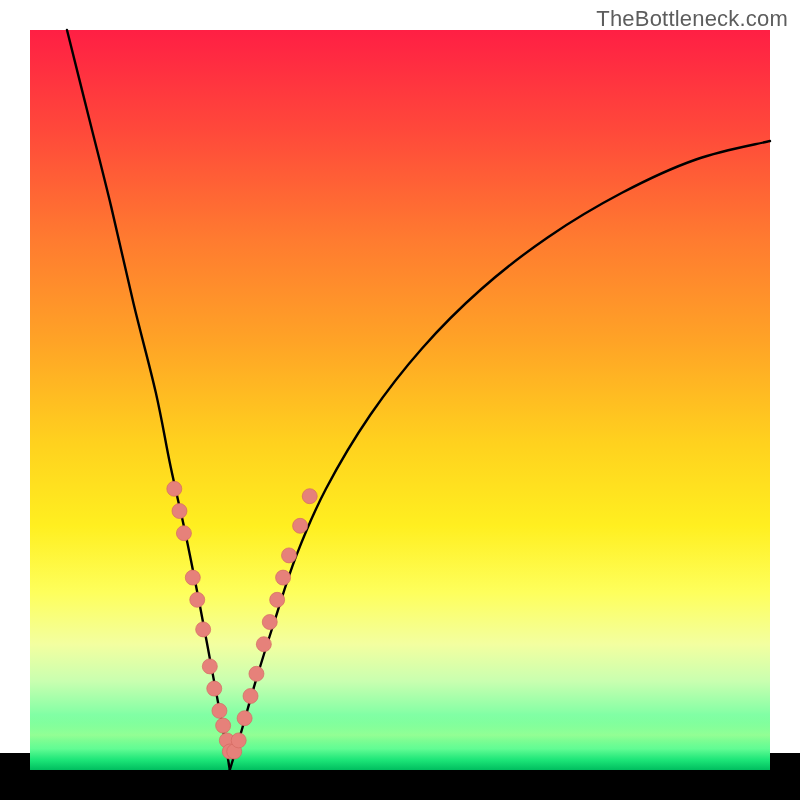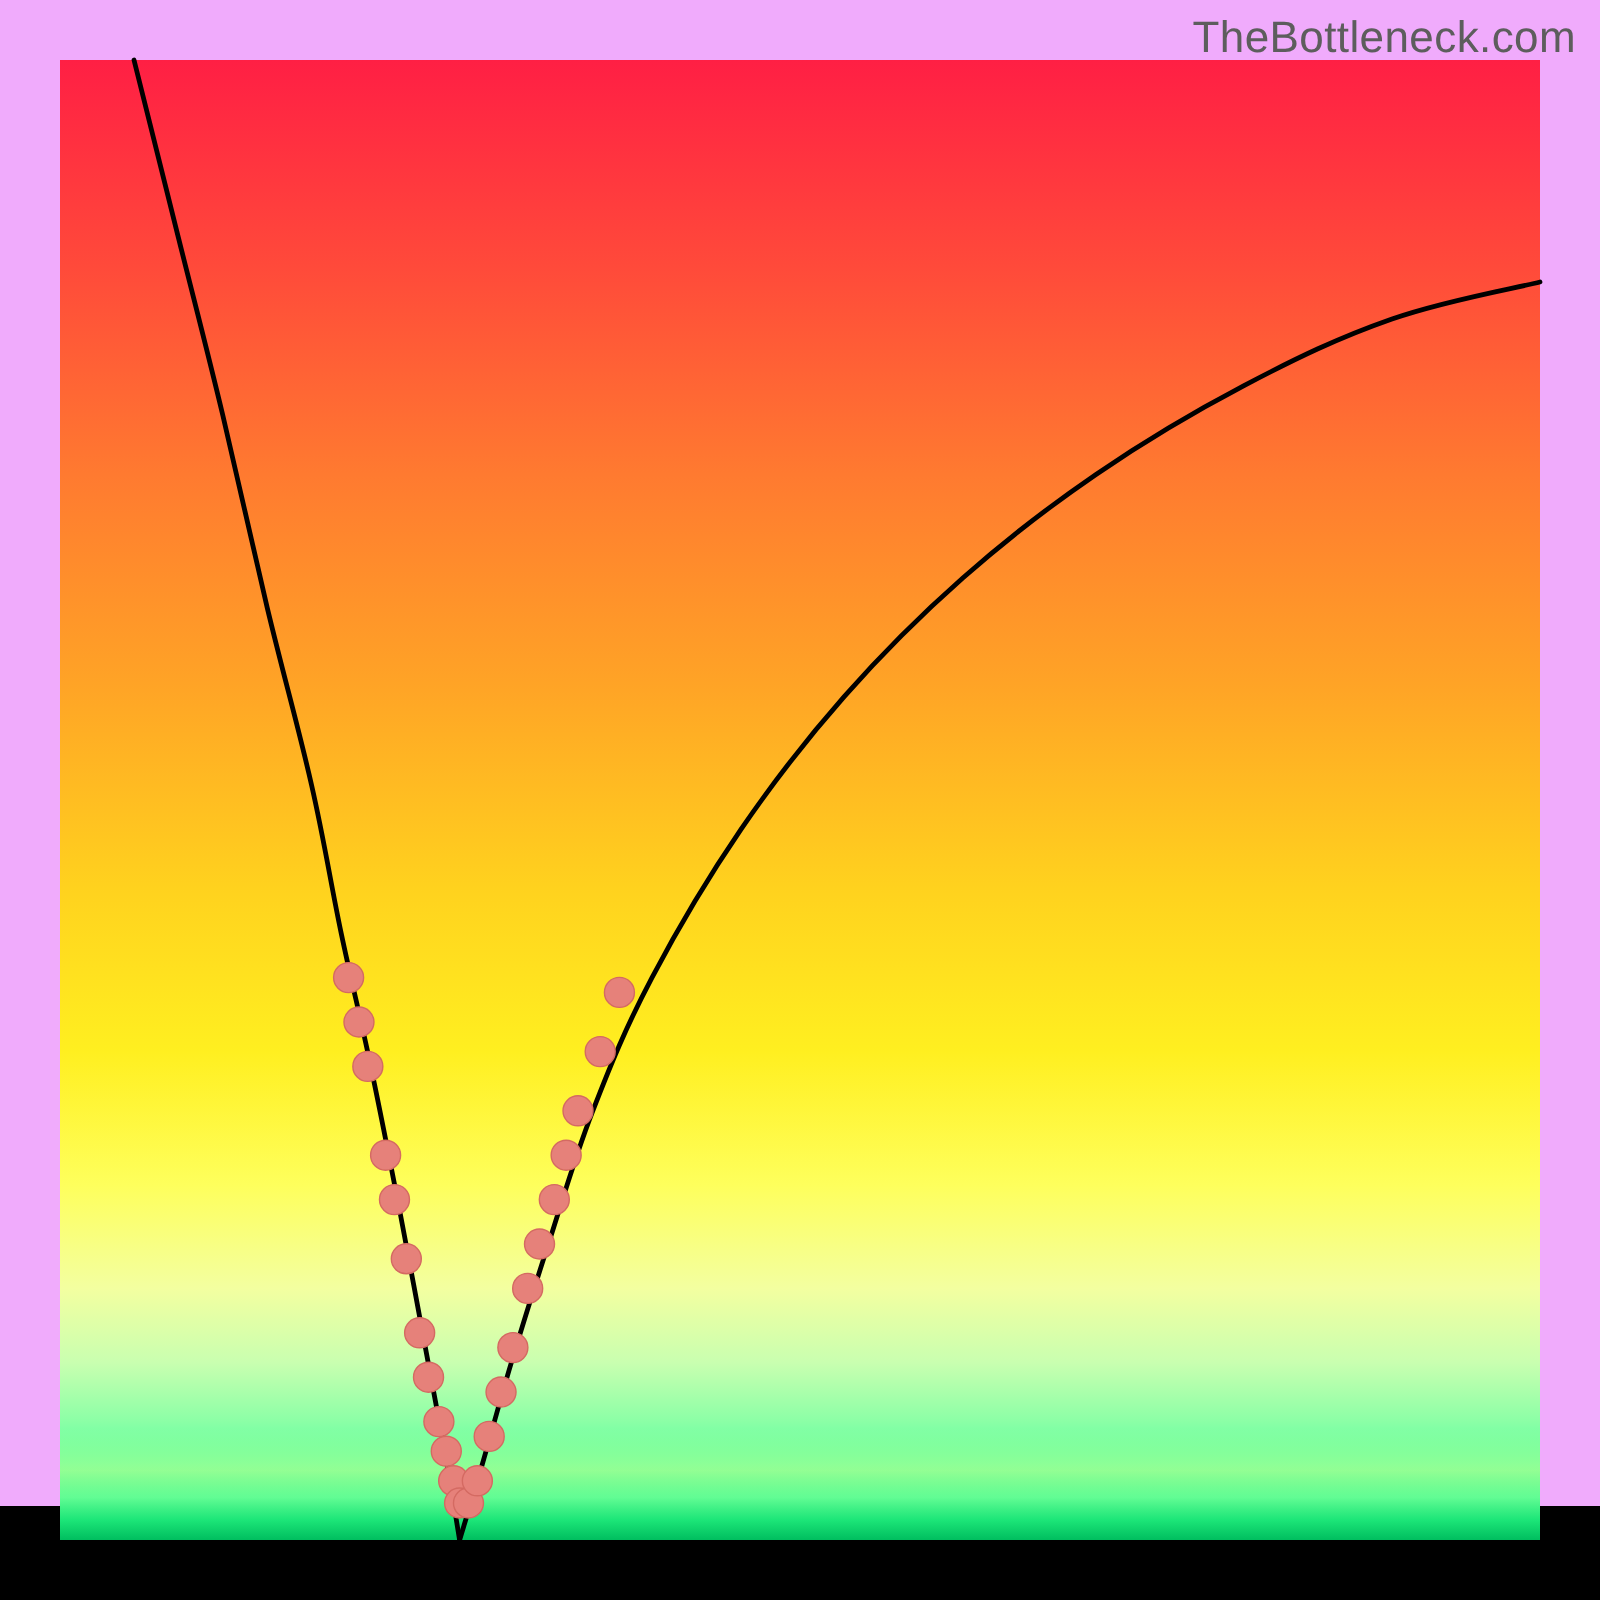--- a/index.html
+++ b/index.html
@@ -8,21 +8,21 @@
     width: 800px;
     height: 800px;
     overflow: hidden;
     background: #000000;
     font-family: Arial, Helvetica, sans-serif;
   }
   .frame {
     position: relative;
     width: 800px;
     height: 753px;
-    background: #f0abfc;
+    background: #ffffff;
   }
   .plot-area {
     position: absolute;
     left: 30px;
     top: 30px;
     width: 740px;
     height: 740px;
     background: linear-gradient(
       to bottom,
       #ff1f44 0%,

